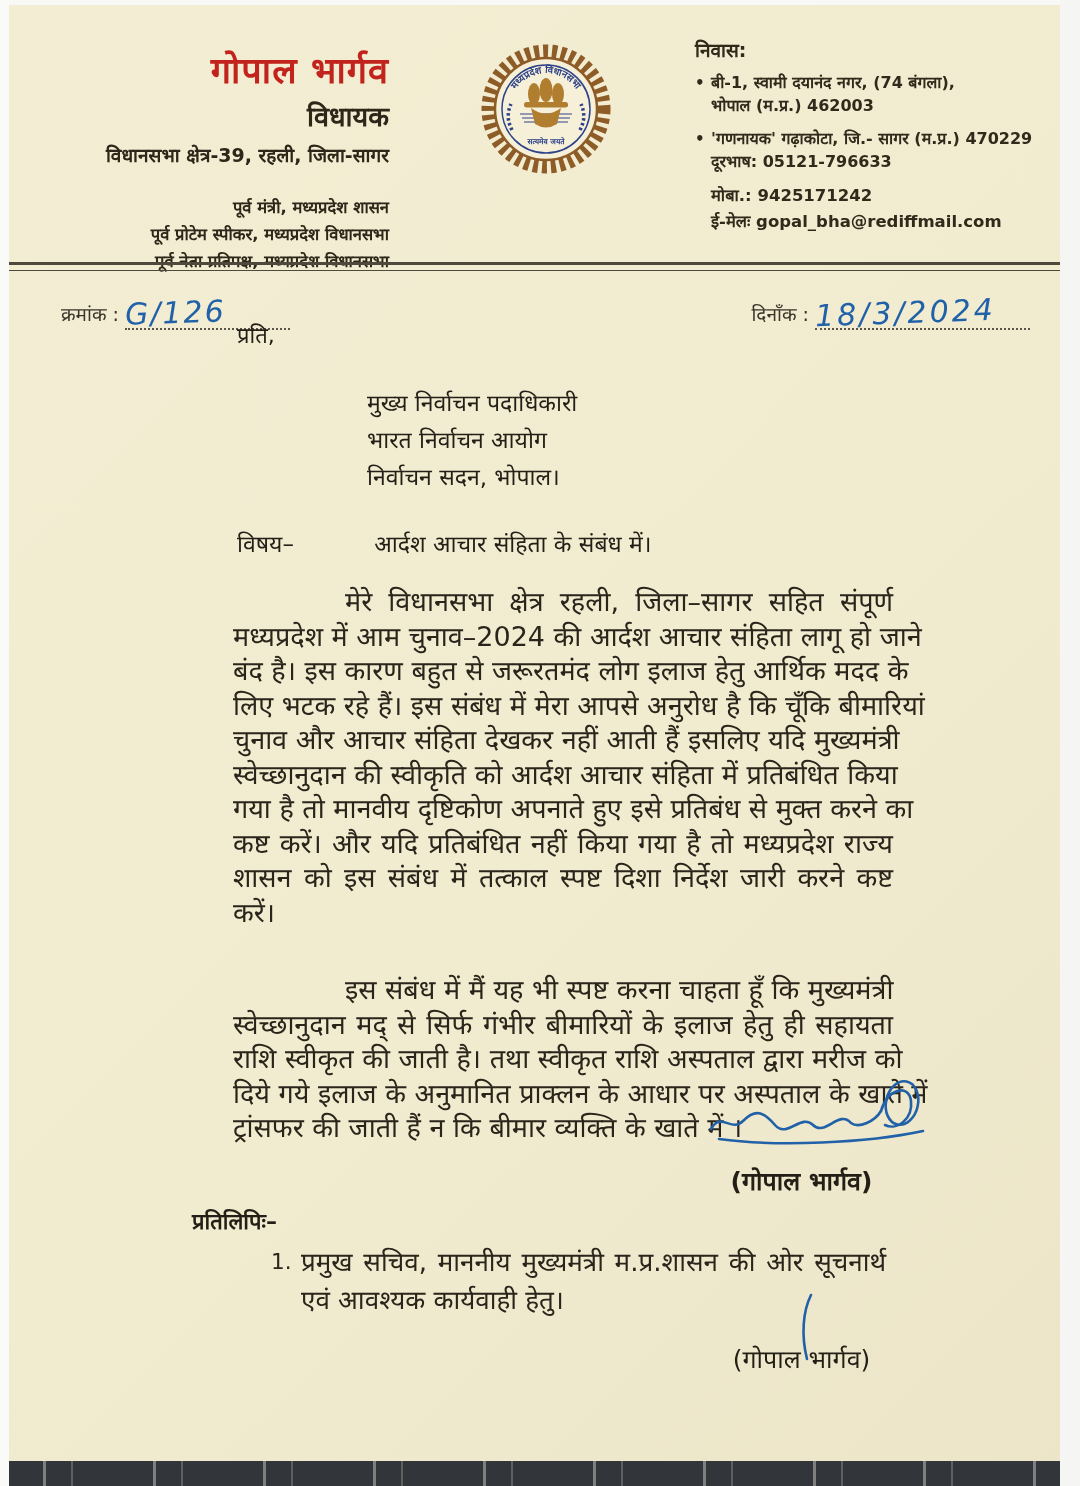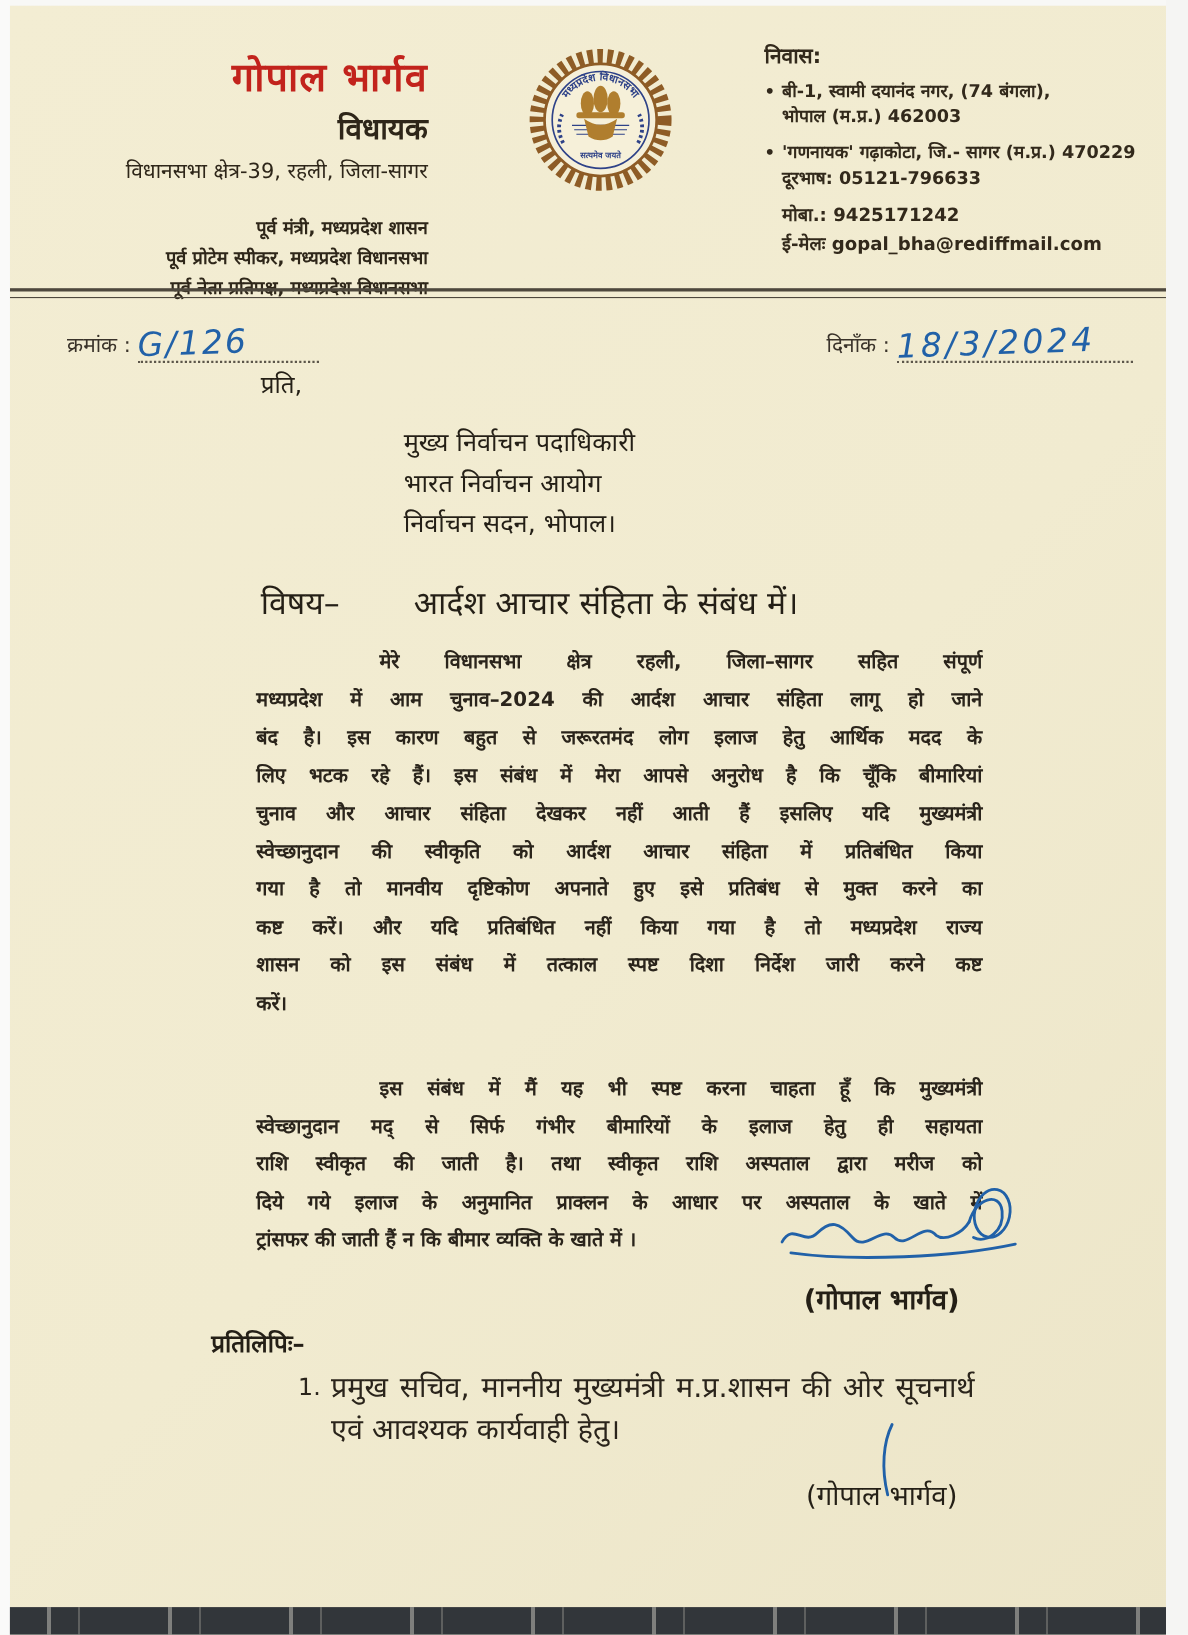--- a/index.html
+++ b/index.html
@@ -4,46 +4,46 @@
 <style>
   html,body{margin:0;padding:0;}
   body{width:1080px;height:1486px;position:relative;background:#f6f6f4;
        font-family:"DejaVu Sans",sans-serif;overflow:hidden;}
   #paper{position:absolute;left:9px;top:5px;right:20px;bottom:0;
          background:linear-gradient(135deg,#f3edd3 0%,#f1ebd0 55%,#ece5c8 100%);}
   
   .lh-left{position:absolute;left:40px;top:40px;width:340px;text-align:right;color:#2e2619;}
   .lh-name{font-size:36px;font-weight:bold;color:#c2231c;letter-spacing:1px;}
   .lh-title{font-size:27px;font-weight:bold;margin-top:3px;}
-  .lh-const{font-size:19px;font-weight:normal;margin-top:8px;white-space:nowrap;}
+  .lh-const{font-size:19px;font-weight:bold;margin-top:8px;white-space:nowrap;}
   .lh-roles{margin-top:26px;font-size:16.5px;font-weight:bold;line-height:27px;white-space:nowrap;}
   .emblem{position:absolute;left:467px;top:32px;width:140px;height:142px;}
   .lh-right{position:absolute;left:686px;top:32px;width:345px;color:#32291b;font-weight:bold;}
   .lh-right .head{font-size:19px;margin-bottom:8px;}
   .bullet-row{display:flex;font-size:16px;line-height:23px;margin-bottom:10px;}
   .bullet-dot{width:16px;flex:0 0 16px;font-size:15px;padding-top:1px;}
   .contact-extra{margin-left:16px;font-size:16.5px;line-height:26px;margin-top:10px;}
   
   .rule{position:absolute;left:0;right:0;top:257px;height:5px;
         border-top:3px solid #4e483d;border-bottom:1.5px solid #4e483d;}
   
   .kramank{position:absolute;left:52px;top:288px;font-size:19px;color:#3a332a;}
   .dinank{position:absolute;right:30px;top:288px;font-size:19px;color:#3a332a;}
   .dotline{display:inline-block;border-bottom:2.5px dotted #5c564a;position:relative;
            vertical-align:baseline;}
   .hand{font-style:italic;color:#2161a8;font-weight:500;
         display:inline-block;transform:rotate(-2deg);letter-spacing:2px;}
   .kramank .hand{font-size:30px;position:relative;top:2px;}
   .dinank .hand{font-size:30px;position:relative;top:2px;letter-spacing:3px;}
   
-  .prati{position:absolute;left:228px;top:328px;font-size:22px;color:#241f16;}
+  .prati{position:absolute;left:228px;top:314px;font-size:22px;color:#241f16;}
   .addressee{position:absolute;left:358px;top:380px;font-size:23px;line-height:37px;color:#241f16;}
-  .subject{position:absolute;left:228px;top:522px;font-size:29px;color:#241f16;}
+  .subject{position:absolute;left:228px;top:522px;font-size:23px;color:#241f16;}
   .subject .lbl{display:inline-block;width:130px;}
-  .para{position:absolute;left:224px;width:660px;font-size:18px;color:#2a241b;font-weight:bold;}
+  .para{position:absolute;left:224px;width:660px;font-size:27px;color:#2a241b;}
   .para1{top:580px;}
   .para2{top:968px;}
   .bline{line-height:34.5px;text-align:justify;text-align-last:justify;white-space:nowrap;}
   .bline.last{text-align-last:left;}
   .bline.indent{padding-left:112px;}
   
   .sig1-svg{position:absolute;left:688px;top:1072px;width:240px;height:90px;}
   .sig1-name{position:absolute;left:700px;top:1158px;width:185px;text-align:center;
              font-size:25px;font-weight:bold;color:#241f16;}
   .copy-head{position:absolute;left:183px;top:1200px;font-size:22px;font-weight:600;color:#241f16;}

